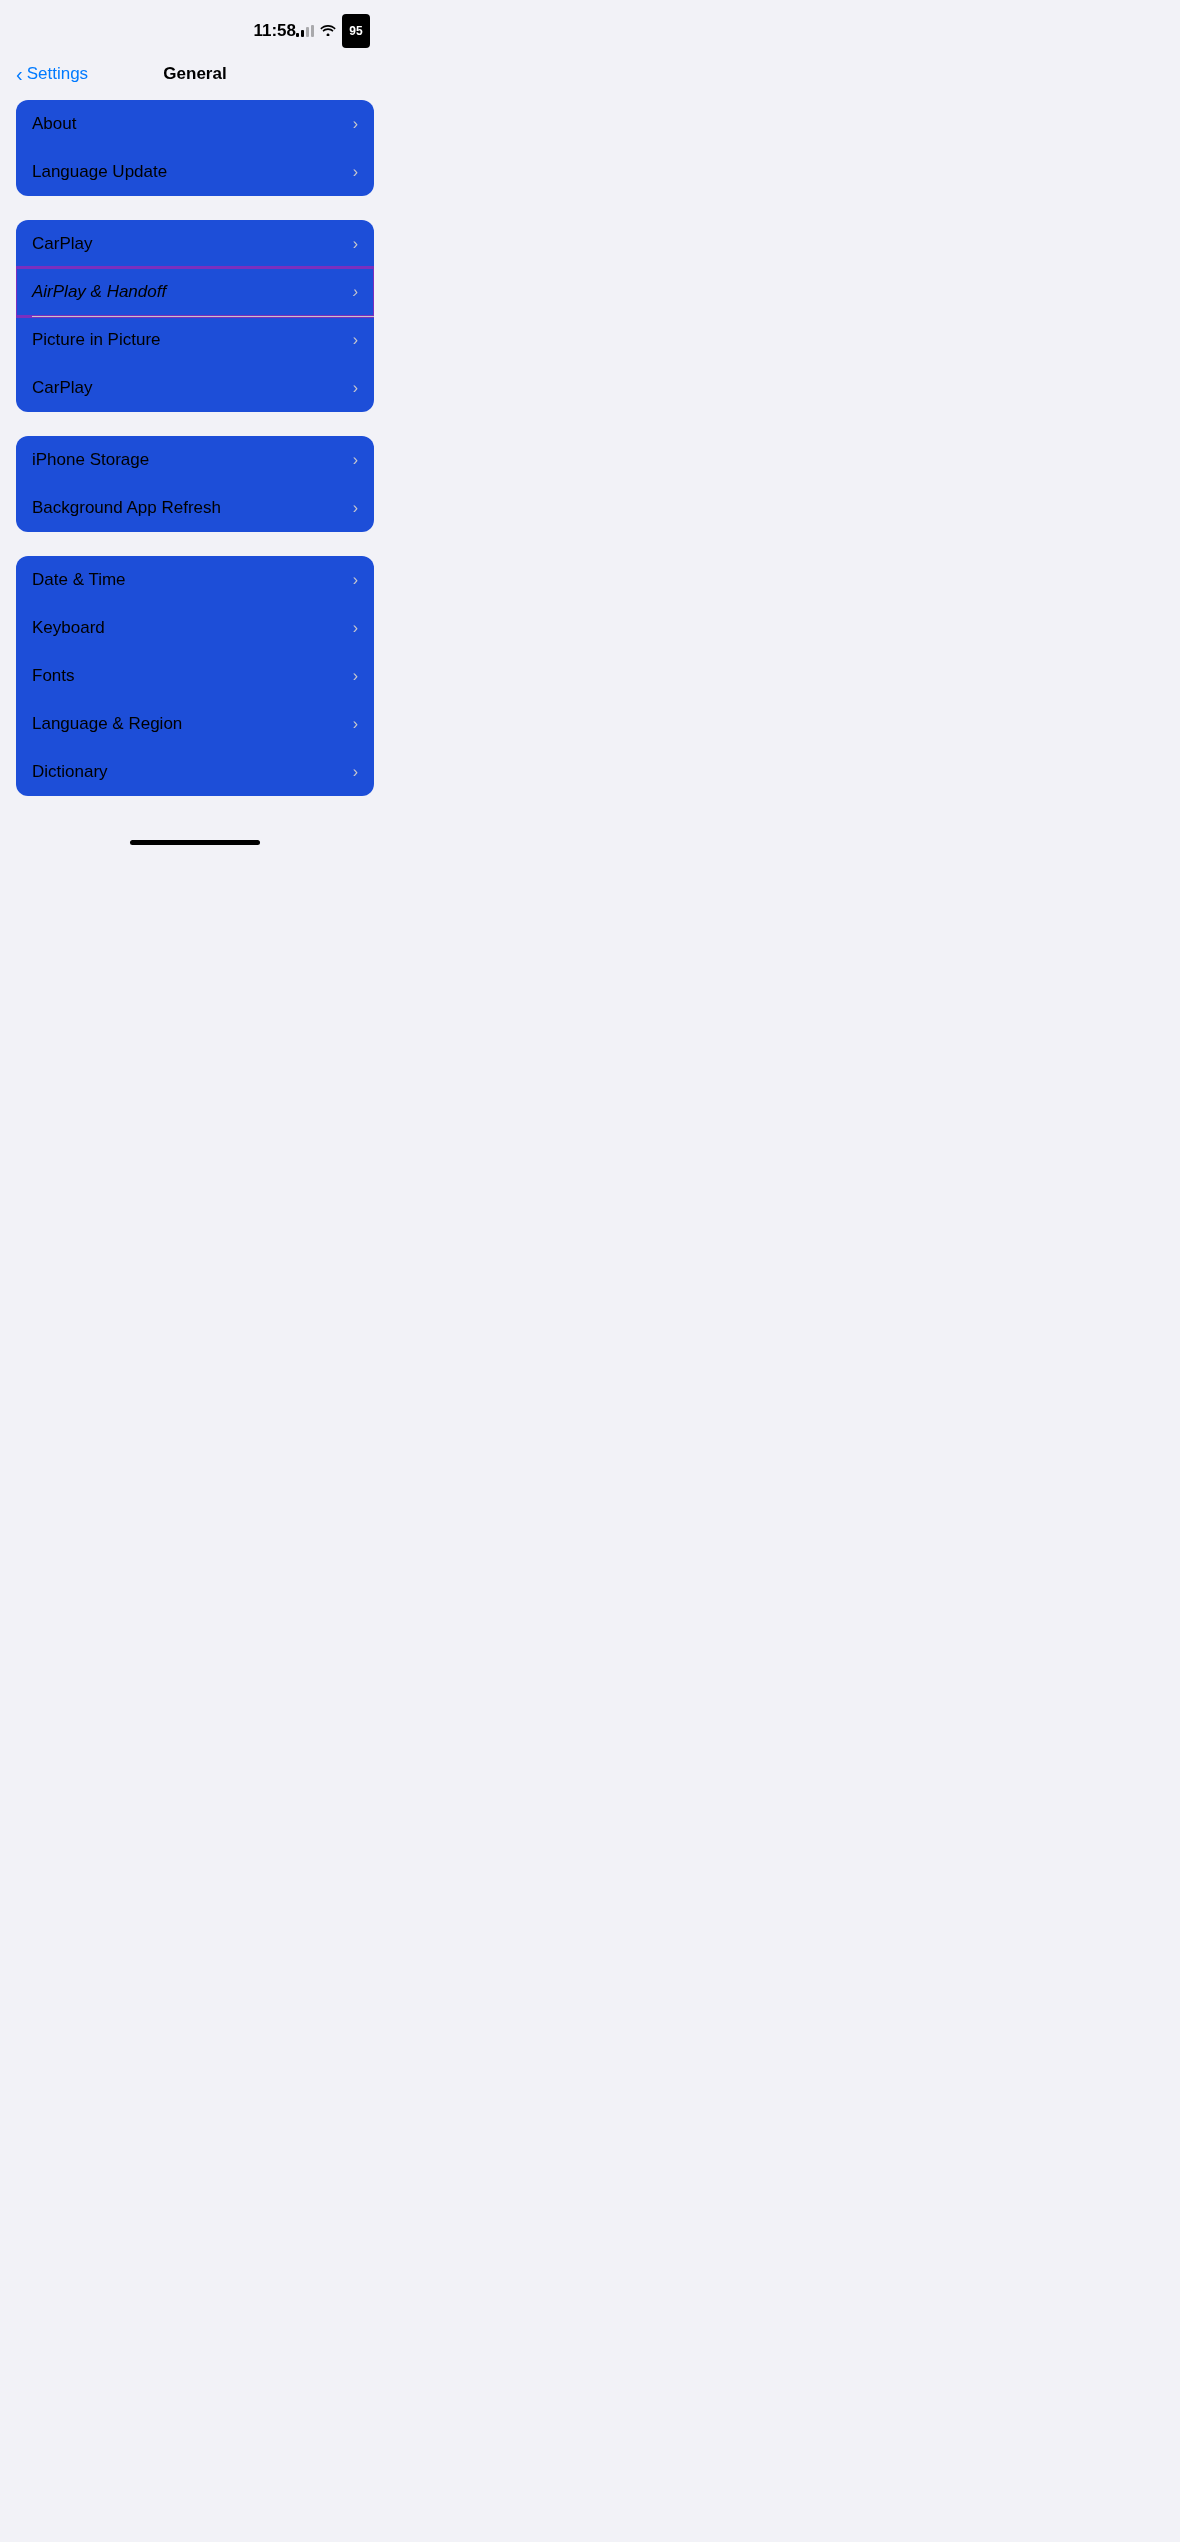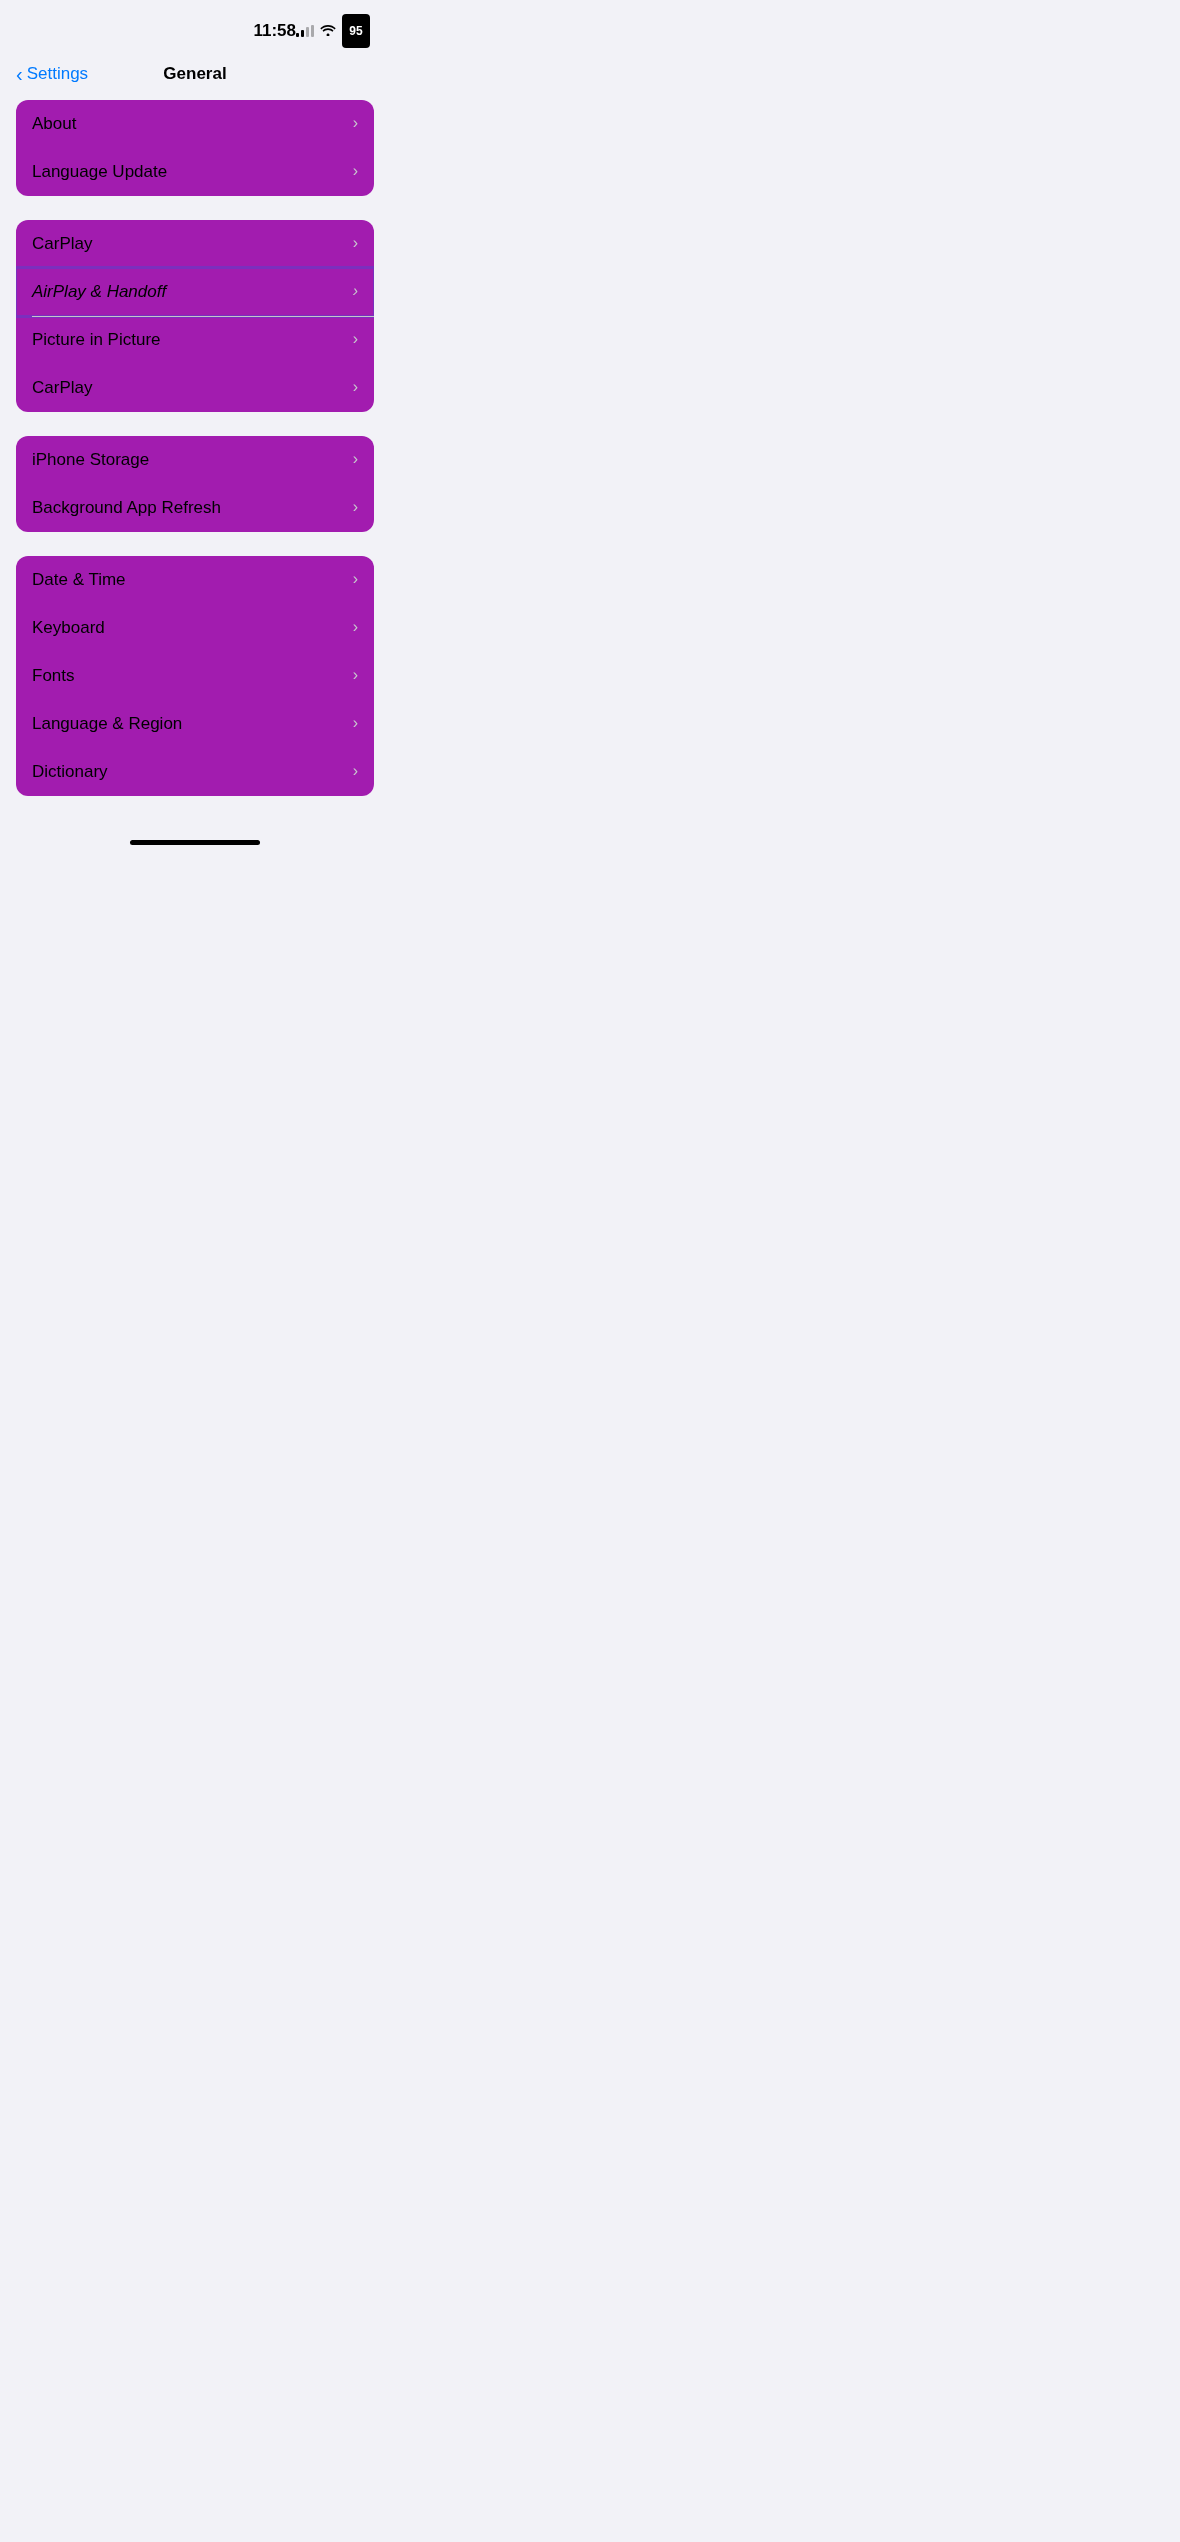--- a/index.html
+++ b/index.html
@@ -109,26 +109,26 @@
     }
 
     .settings-group {
       background-color: #fff;
       border-radius: 12px;
       overflow: hidden;
     }
 
     .settings-row {
       display: flex;
-      align-items: flex-start;
+      align-items: center;
       justify-content: space-between;
       padding: 14px 16px;
       cursor: pointer;
       position: relative;
-      background-color: #a21caf;
+      background-color: #1d4ed8;
     }
 
     .settings-row:not(:last-child)::after {
       content: '';
       position: absolute;
       bottom: 0;
       left: 16px;
       right: 0;
       height: 0.5px;
       background-color: #c6c6c8;

